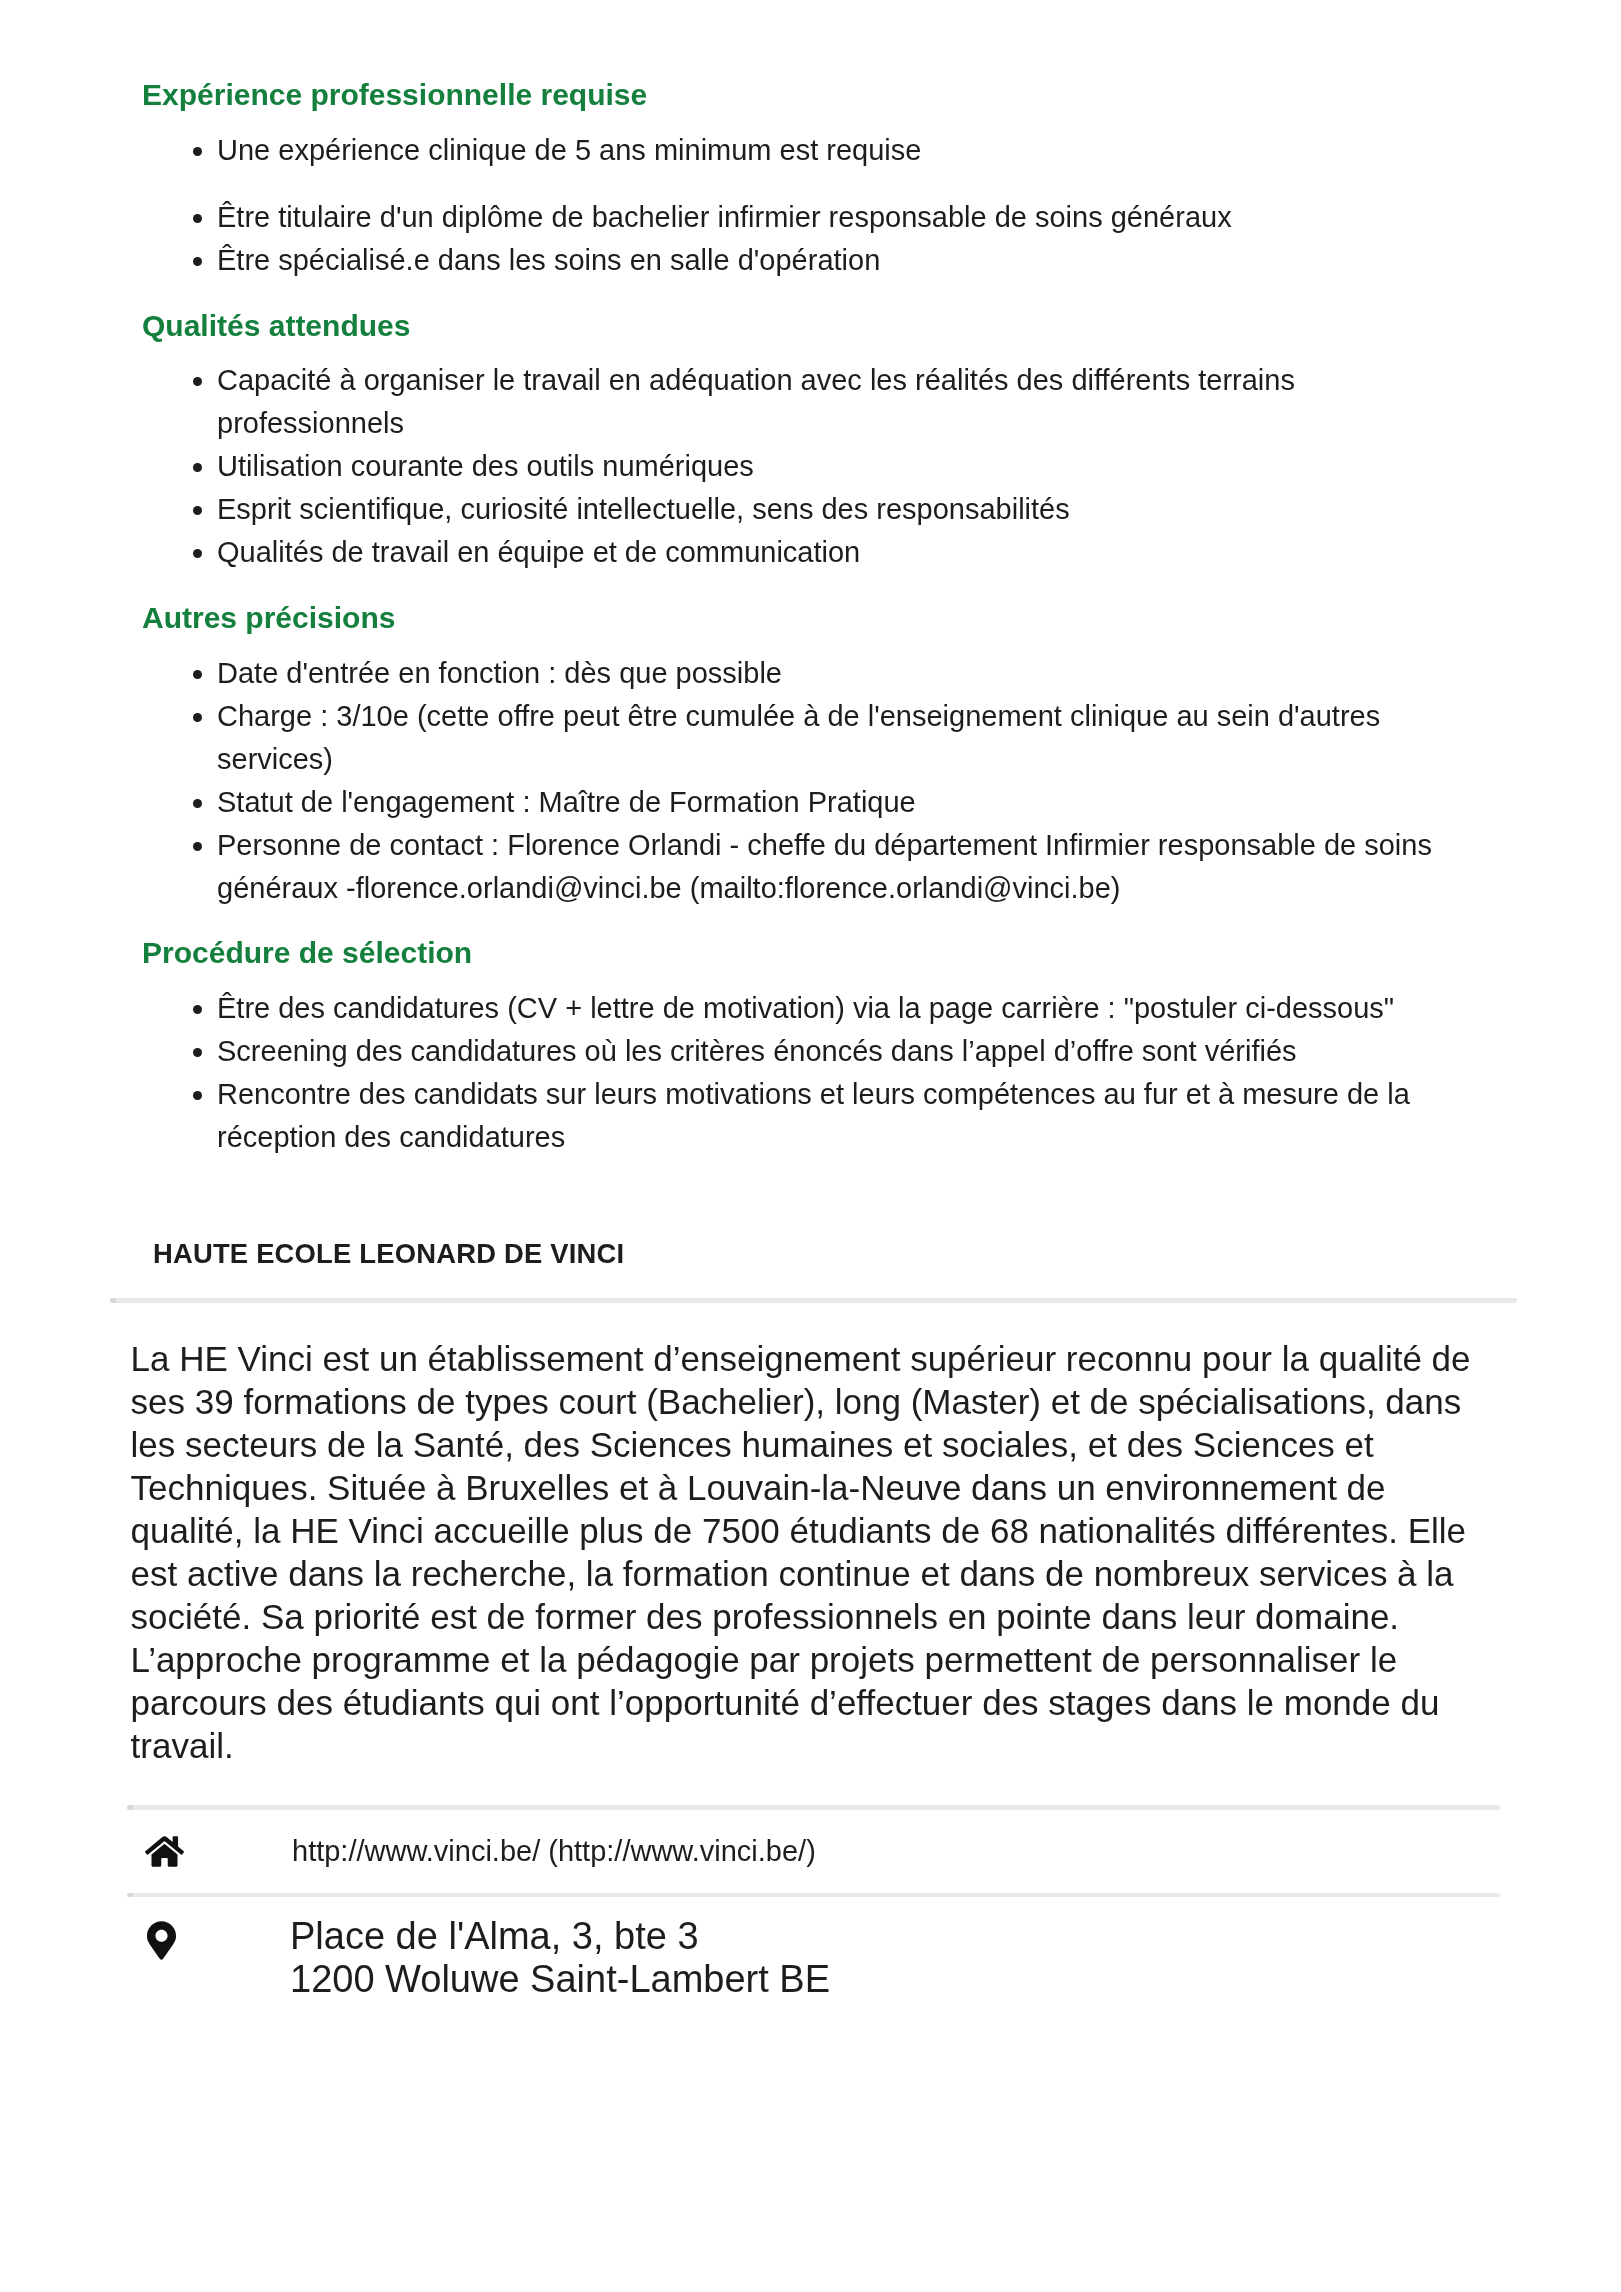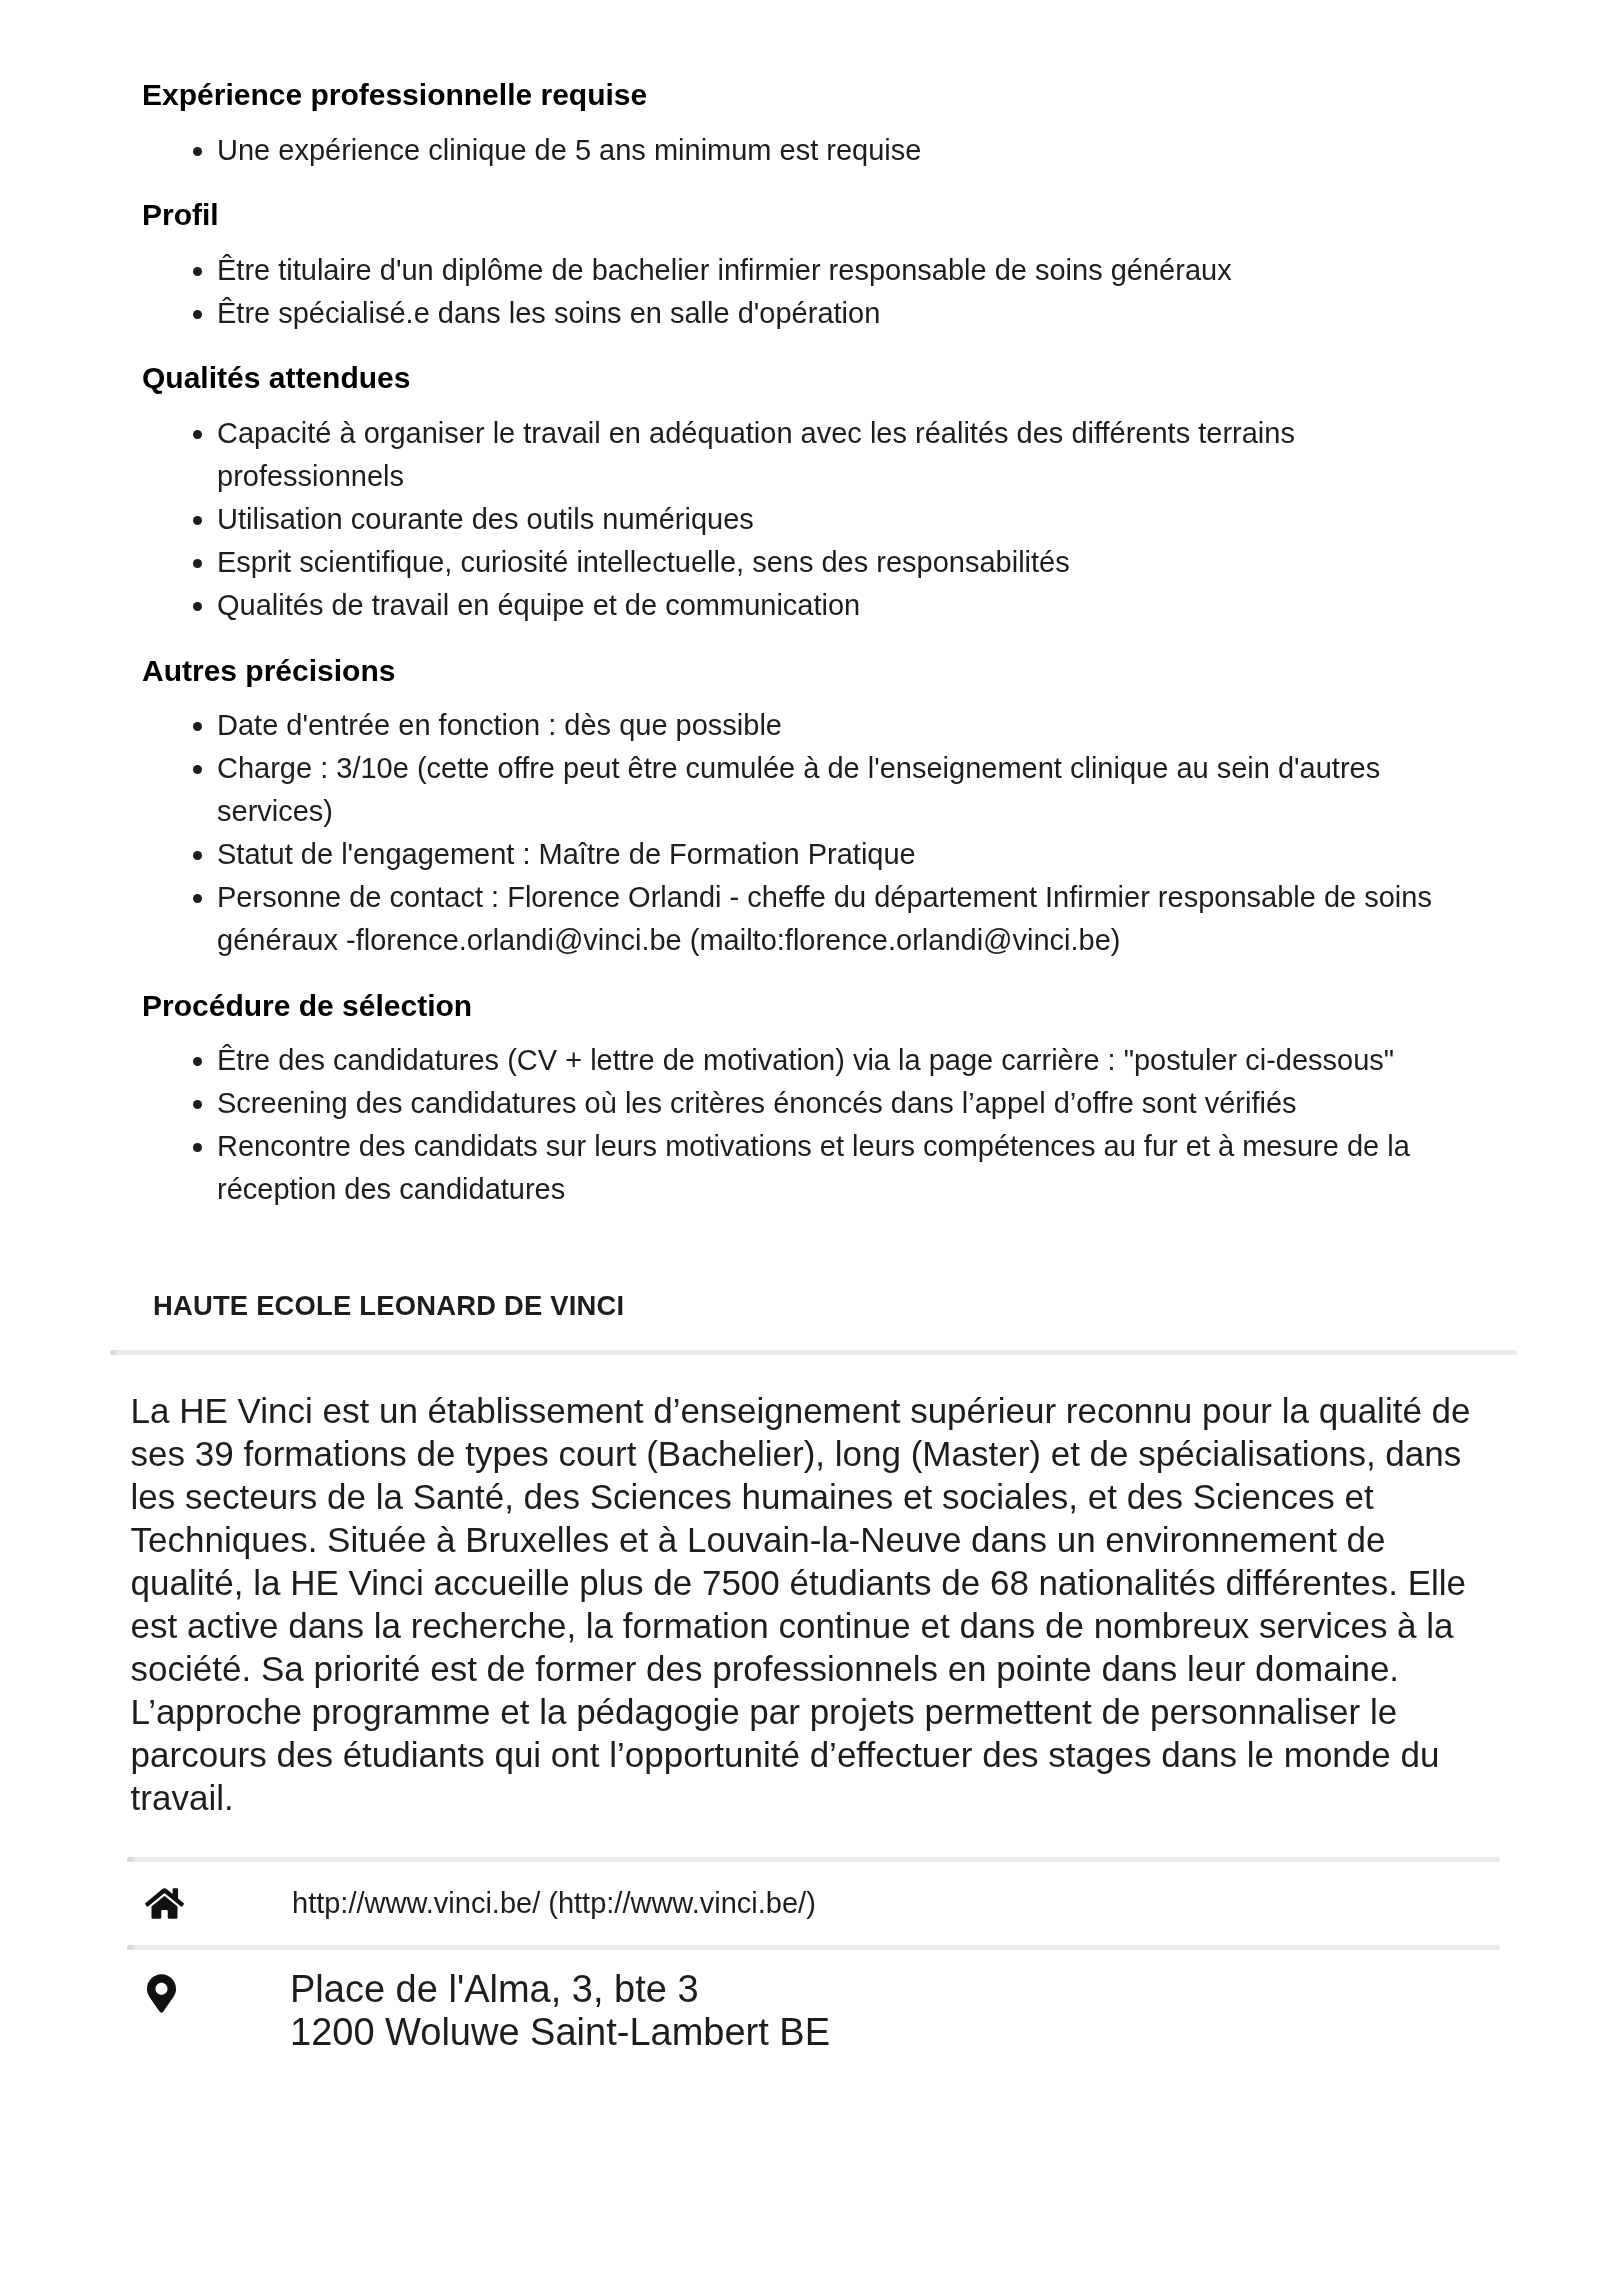--- a/index.html
+++ b/index.html
@@ -13,21 +13,21 @@
     position: relative;
   }
   .job {
     padding: 76px 167px 0 142px;
   }
   .sec-heading {
     font-size: 30px;
     line-height: 37px;
     font-weight: 700;
     margin: 0;
-    color: #000000;
+    color: #15803d;
   }
   .sec-list {
     margin: 15.7px 0 24.5px 0;
     padding-left: 75px;
     font-size: 29px;
     line-height: 43px;
     list-style: disc outside;
   }
   .sec-list li { padding: 0; margin: 0; }
 
@@ -82,21 +82,20 @@
 </style>
 </head>
 <body>
 
 <div class="job">
   <div>
       <h3 class="sec-heading">Expérience professionnelle requise</h3>
       <ul class="sec-list">
         <li>Une expérience clinique de 5 ans minimum est requise</li>
       </ul>
-      <h3 class="sec-heading">Profil</h3>
       <ul class="sec-list">
         <li>Être titulaire d'un diplôme de bachelier infirmier responsable de soins généraux</li>
         <li>Être spécialisé.e dans les soins en salle d'opération</li>
       </ul>
       <h3 class="sec-heading">Qualités attendues</h3>
       <ul class="sec-list">
         <li>Capacité à organiser le travail en adéquation avec les réalités des différents terrains professionnels</li>
         <li>Utilisation courante des outils numériques</li>
         <li>Esprit scientifique, curiosité intellectuelle, sens des responsabilités</li>
         <li>Qualités de travail en équipe et de communication</li>

